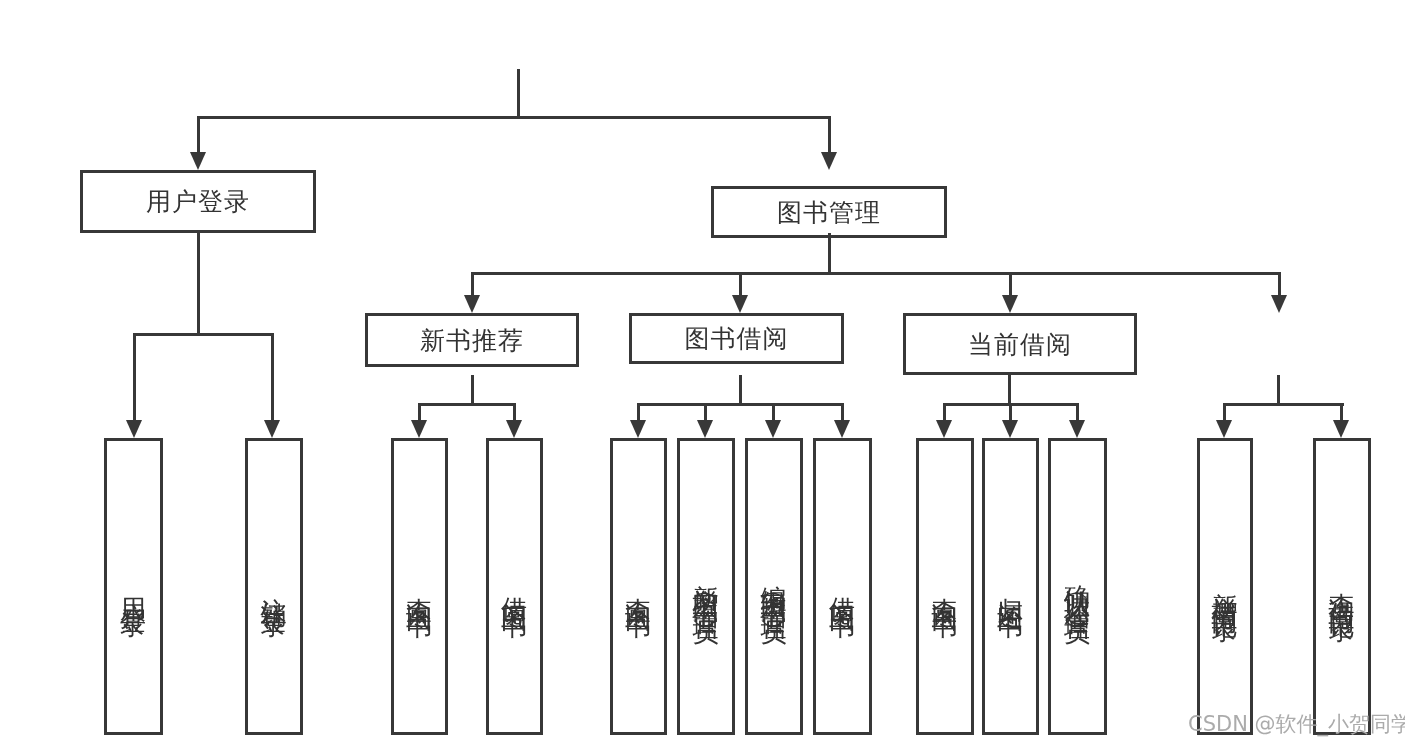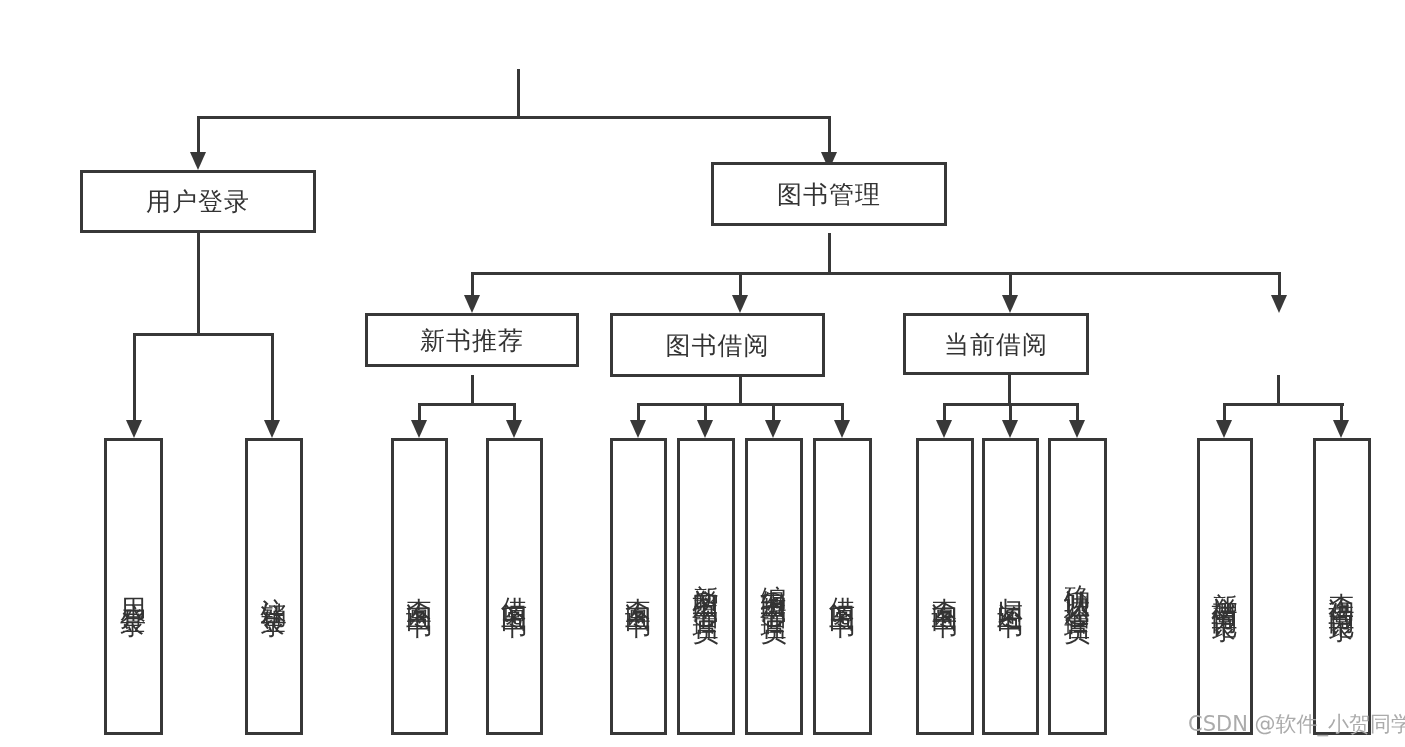--- a/index.html
+++ b/index.html
@@ -62,21 +62,21 @@
   <div class="vl" style="left:517px;top:69px;height:50px"></div>
   <div class="hl" style="left:197px;top:116px;width:634px"></div>
   <div class="vl" style="left:197px;top:116px;height:38px"></div>
   <div class="ah" style="left:190px;top:152px"></div>
   <div class="vl" style="left:828px;top:116px;height:38px"></div>
   <div class="ah" style="left:821px;top:152px"></div>
 
   <div class="node h" style="left:80px;top:170px;width:236px;height:63px">
     <span class="lbl">用户登录</span>
   </div>
-  <div class="node h" style="left:711px;top:162px;width:236px;height:64px">
+  <div class="node h" style="left:711px;top:186px;width:236px;height:52px">
     <span class="lbl">图书管理</span>
   </div>
 
   <div class="vl" style="left:197px;top:233px;height:103px"></div>
   <div class="hl" style="left:133px;top:333px;width:141px"></div>
   <div class="vl" style="left:133px;top:333px;height:89px"></div>
   <div class="ah" style="left:126px;top:420px"></div>
   <div class="vl" style="left:271px;top:333px;height:89px"></div>
   <div class="ah" style="left:264px;top:420px"></div>
 
@@ -87,24 +87,24 @@
   <div class="vl" style="left:739px;top:272px;height:24px"></div>
   <div class="ah" style="left:732px;top:295px"></div>
   <div class="vl" style="left:1009px;top:272px;height:24px"></div>
   <div class="ah" style="left:1002px;top:295px"></div>
   <div class="vl" style="left:1278px;top:272px;height:24px"></div>
   <div class="ah" style="left:1271px;top:295px"></div>
 
   <div class="node h" style="left:365px;top:313px;width:214px;height:54px">
     <span class="lbl">新书推荐</span>
   </div>
-  <div class="node h" style="left:610px;top:313px;width:215px;height:64px">
+  <div class="node h" style="left:629px;top:313px;width:215px;height:51px">
     <span class="lbl">图书借阅</span>
   </div>
-  <div class="node h" style="left:903px;top:313px;width:186px;height:62px">
+  <div class="node h" style="left:903px;top:313px;width:234px;height:62px">
     <span class="lbl">当前借阅</span>
   </div>
 
   <div class="vl" style="left:471px;top:375px;height:31px"></div>
   <div class="hl" style="left:418px;top:403px;width:98px"></div>
   <div class="vl" style="left:418px;top:403px;height:18px"></div>
   <div class="ah" style="left:411px;top:420px"></div>
   <div class="vl" style="left:513px;top:403px;height:18px"></div>
   <div class="ah" style="left:506px;top:420px"></div>
 

